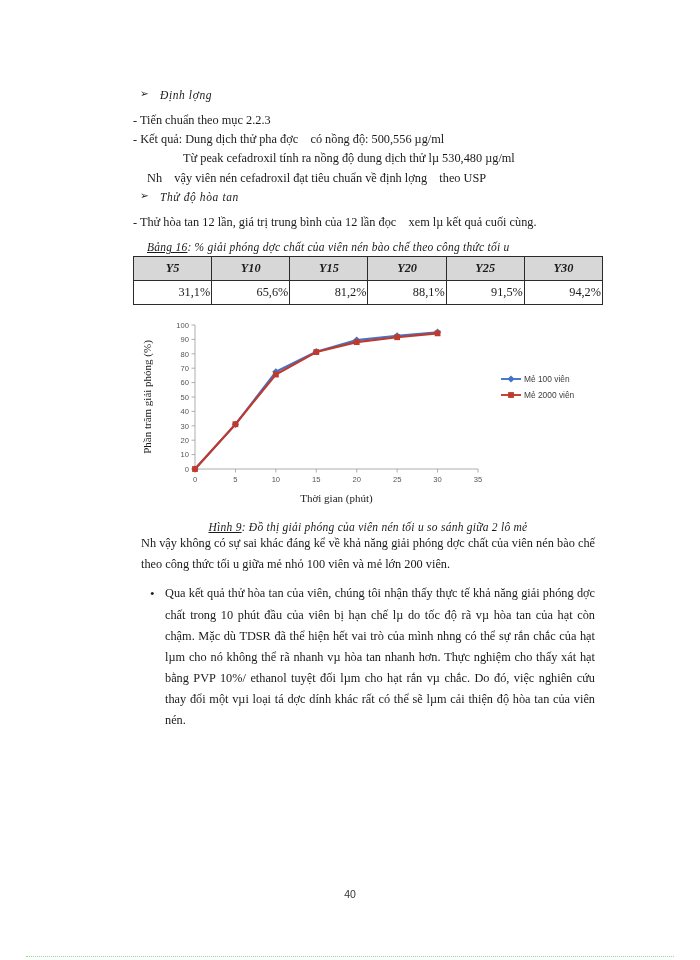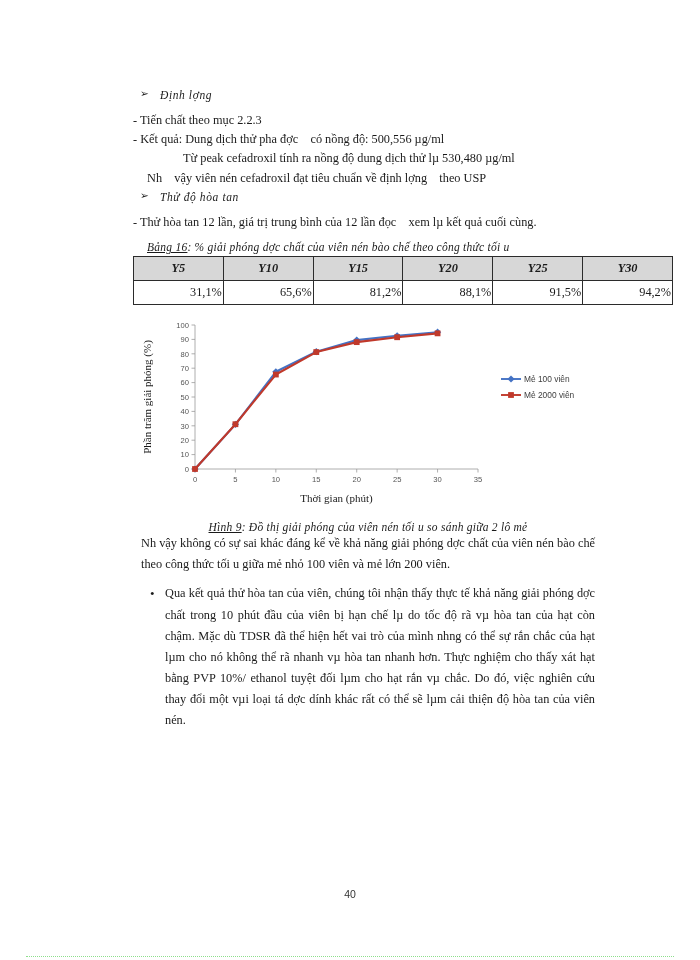--- a/index.html
+++ b/index.html
@@ -68,21 +68,21 @@
     margin: 9px 0 3px 0;
     letter-spacing: 0.25px;
   }
   .table-caption .bnum {
     text-decoration: underline;
     font-weight: normal;
   }
 
   table.release-table {
     border-collapse: collapse;
-    width: 540px;
+    width: 470px;
     table-layout: fixed;
     border-radius: 24px;
   }
   table.release-table th,
   table.release-table td {
     border: 1px solid #2b2b2b;
     height: 21px;
     font-size: 12.3px;
   }
   table.release-table th {
@@ -168,21 +168,21 @@
 <body>
 
 <div class="page">
   <div class="content">
 
     <div class="bullet-head">
       <span class="arrow">➢</span>
       <span>Định lợng</span>
     </div>
 
-    <p class="line">- Tiến chất theo mục 2.2.3</p>
+    <p class="line">- Tiến chuẩn theo mục 2.2.3</p>
     <p class="line">- Kết quả: Dung dịch thử pha đợc    có nồng độ: 500,556 µg/ml</p>
     <p class="line indent1">Từ peak cefadroxil tính ra nồng độ dung dịch thử lµ 530,480 µg/ml</p>
     <p class="line indent2">Nh    vậy viên nén cefadroxil đạt tiêu chuẩn về định lợng    theo USP</p>
 
     <div class="bullet-head" style="margin-top:2px;">
       <span class="arrow">➢</span>
       <span>Thử độ hòa tan</span>
     </div>
 
     <p class="line">- Thử hòa tan 12 lần, giá trị trung bình của 12 lần đọc    xem lµ kết quả cuối cùng.</p>

